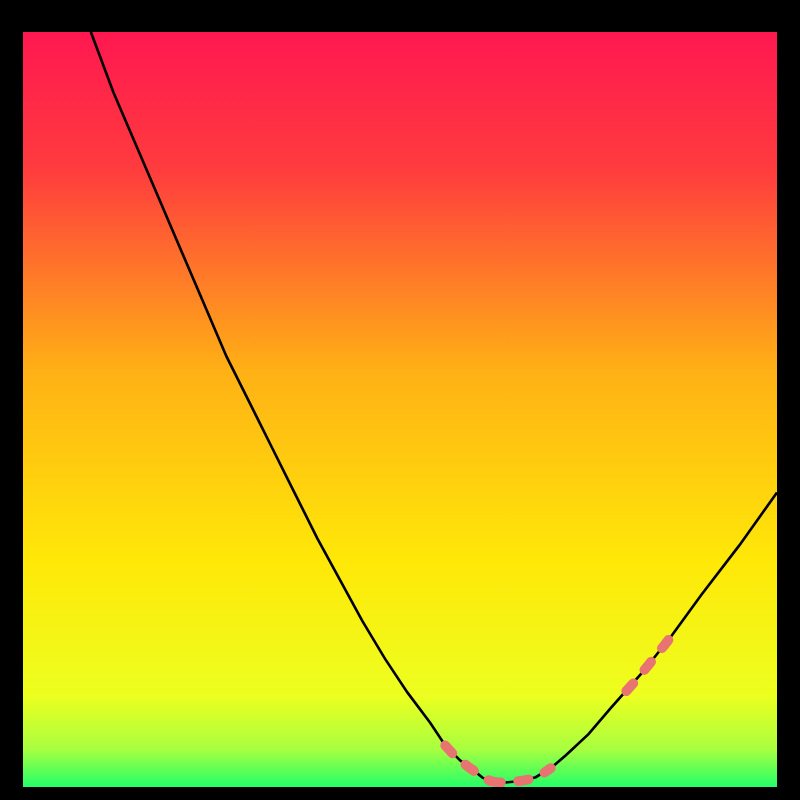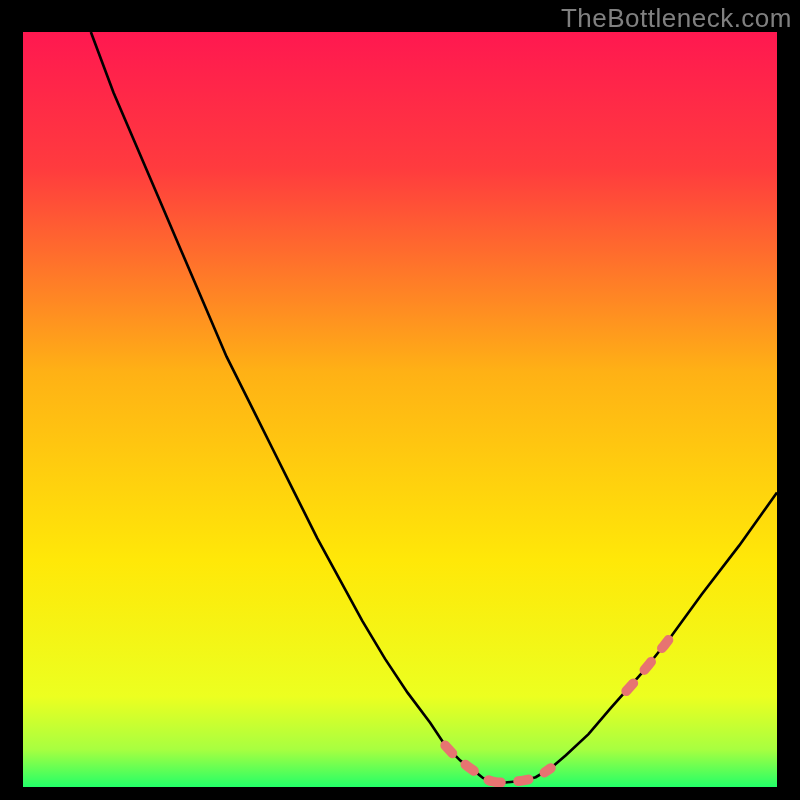--- a/index.html
+++ b/index.html
@@ -44,21 +44,20 @@
     left: 0;
     top: 0;
     width: 100%;
     height: 100%;
   }
 </style>
 </head>
 <body>
 
 <div class="container">
-  <div class="watermark">TheBottleneck.com</div>
 
   <div class="plot-area">
     <svg class="gradient-bg" viewBox="0 0 100 100" preserveAspectRatio="none">
       <defs>
         <linearGradient id="bgGrad" x1="0" y1="0" x2="0" y2="1">
             <stop offset="0%" stop-color="#ff1850"></stop>
             <stop offset="18%" stop-color="#ff3b3e"></stop>
             <stop offset="45%" stop-color="#ffb115"></stop>
             <stop offset="70%" stop-color="#ffe808"></stop>
             <stop offset="88%" stop-color="#ecff20"></stop>

